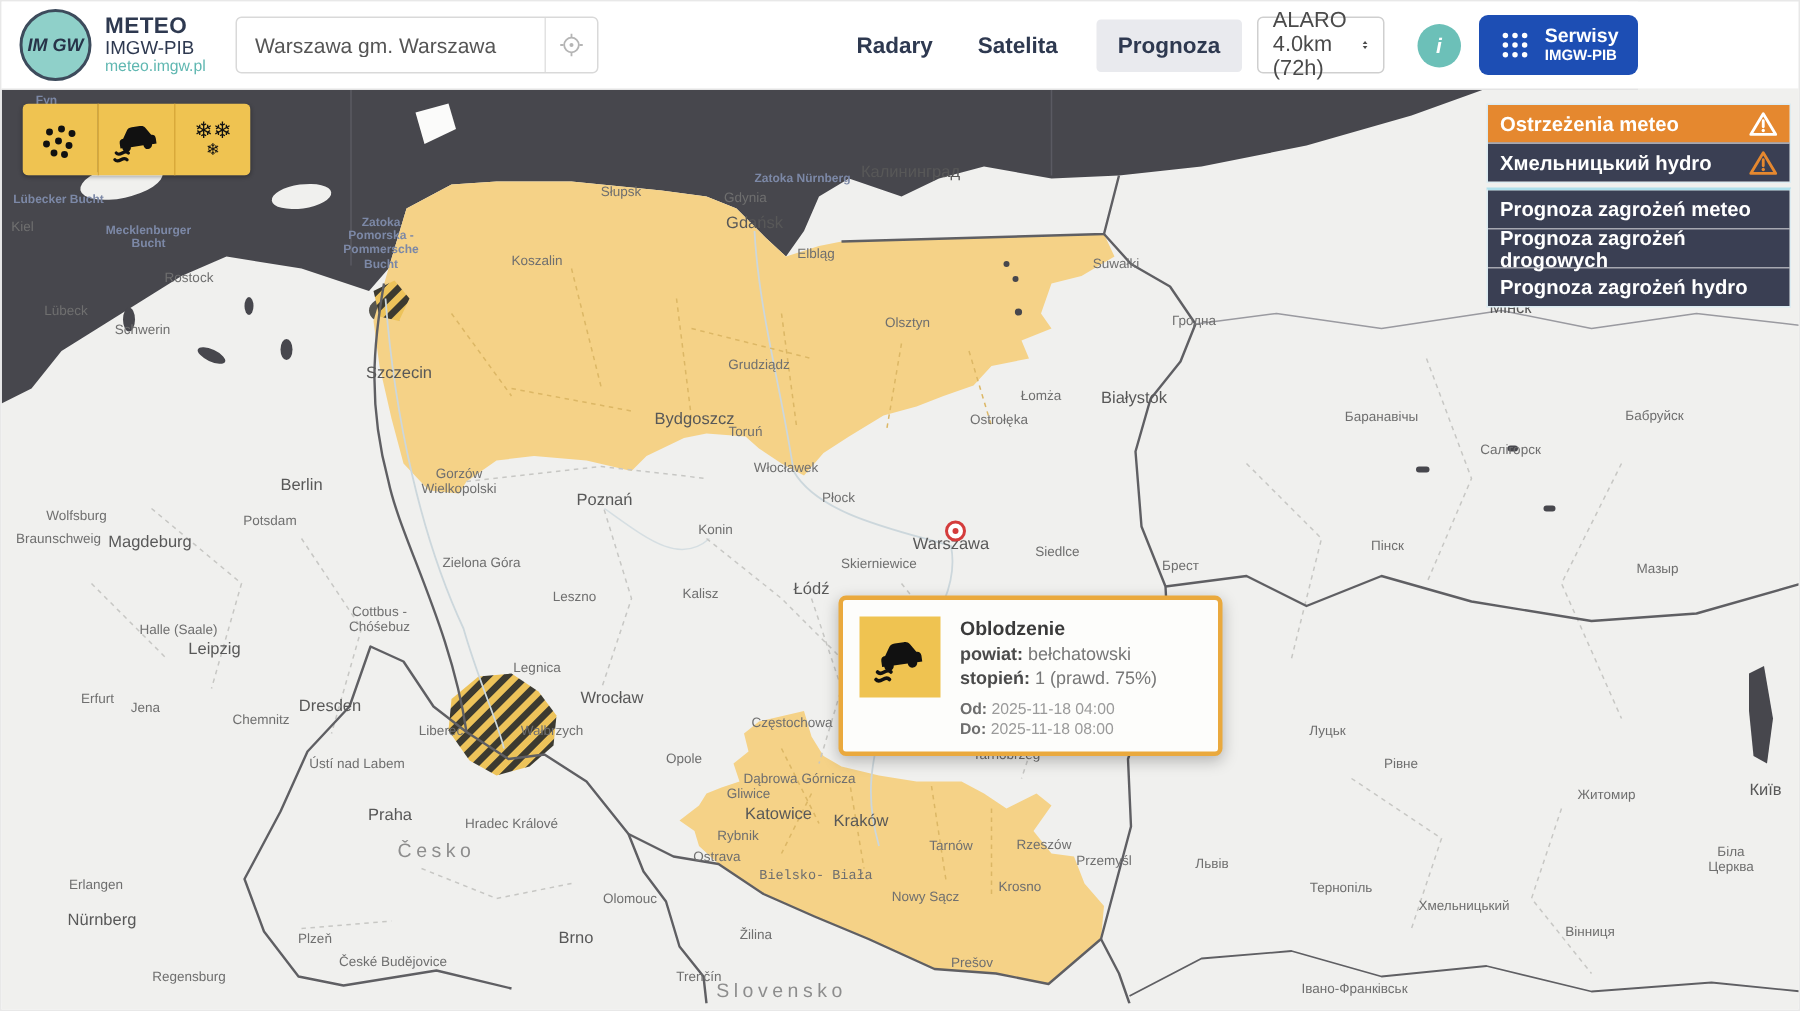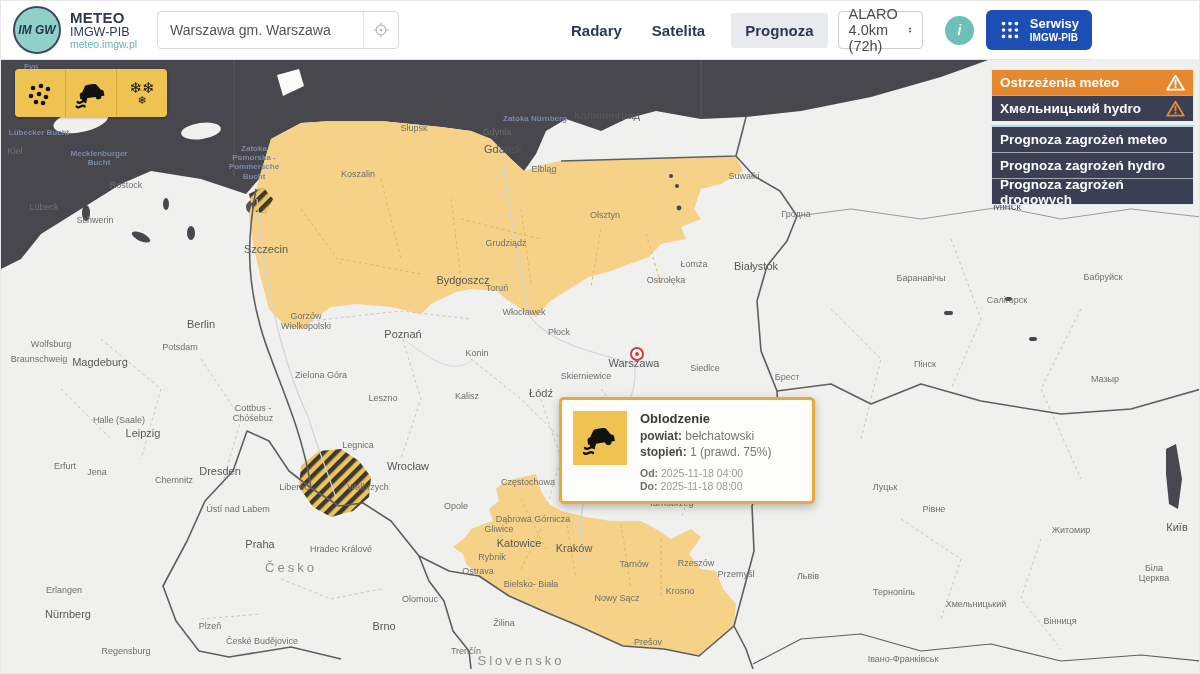--- a/index.html
+++ b/index.html
@@ -264,21 +264,21 @@
         <span class="maplabel big" style="left: 755px; top: 207px;">Białystok</span>
         <span class="maplabel city" style="left: 357px; top: 386px;">Legnica</span>
         <span class="maplabel big" style="left: 407px; top: 407px;">Wrocław</span>
         <span class="maplabel city" style="left: 367px; top: 428px;">Wałbrzych</span>
         <span class="maplabel city" style="left: 455px; top: 447px;">Opole</span>
         <span class="maplabel city" style="left: 527px; top: 423px;">Częstochowa</span>
         <span class="maplabel city" style="left: 532px; top: 460px;">Dąbrowa Górnicza</span>
         <span class="maplabel city" style="left: 498px; top: 470px;">Gliwice</span>
         <span class="maplabel big" style="left: 518px; top: 484px;">Katowice</span>
         <span class="maplabel city" style="left: 491px; top: 498px;">Rybnik</span>
-        <span class="maplabel city" style="left: 530px; top: 525px;">Bielsko- Biała</span>
+        <span class="maplabel city" style="left: 543px; top: 525px; font-family: Liberation Mono, monospace;">Bielsko- Biała</span>
         <span class="maplabel big" style="left: 573px; top: 489px;">Kraków</span>
         <span class="maplabel city" style="left: 633px; top: 505px;">Tarnów</span>
         <span class="maplabel city" style="left: 616px; top: 539px;">Nowy Sącz</span>
         <span class="maplabel city" style="left: 679px; top: 532px;">Krosno</span>
         <span class="maplabel city" style="left: 695px; top: 504px;">Rzeszów</span>
         <span class="maplabel city" style="left: 735px; top: 515px;">Przemyśl</span>
         <span class="maplabel city" style="left: 670px; top: 444px;">Tarnobrzeg</span>
         <span class="maplabel city" style="left: 762px; top: 441px;">Zamość</span>
         <span class="maplabel big" style="left: 606px; top: 56px;">Калининград</span>
         <span class="maplabel city" style="left: 795px; top: 155px;">Гродна</span>
@@ -350,24 +350,24 @@
               <path d="M12 8 v5" stroke="#e5882f" stroke-width="2.4" stroke-linecap="round"></path>
               <circle cx="12" cy="16.2" r="1.4" fill="#e5882f"></circle>
             </svg>
         </div>
       </div>
       <div class="menu-block">
         <div class="menu-item">
             <span>Prognoza zagrożeń meteo</span>
           </div>
         <div class="menu-item">
-            <span>Prognoza zagrożeń hydro</span>
+            <span>Prognoza zagrożeń drogowych</span>
           </div>
         <div class="menu-item">
-            <span>Prognoza zagrożeń drogowych</span>
+            <span>Prognoza zagrożeń hydro</span>
           </div>
       </div>
     </div>
 
     <div class="popup">
       <div class="popup-icon">
         <svg width="40" height="40" viewBox="0 0 40 40">
             <g transform="rotate(-8 20 18)">
               <path d="M7 21 c0-2 1.2-3 3-3 l3.5-5.5 c1-1.5 2-2 4-2 h6 c2 0 3 .5 4 2 L31 18 c1.8 0 3 1 3 3 v4 h-3.4 a3.2 3.2 0 1 1-6.4 0 h-9.4 a3.2 3.2 0 1 1-6.4 0 H7 Z" fill="#111"></path>
             </g>

